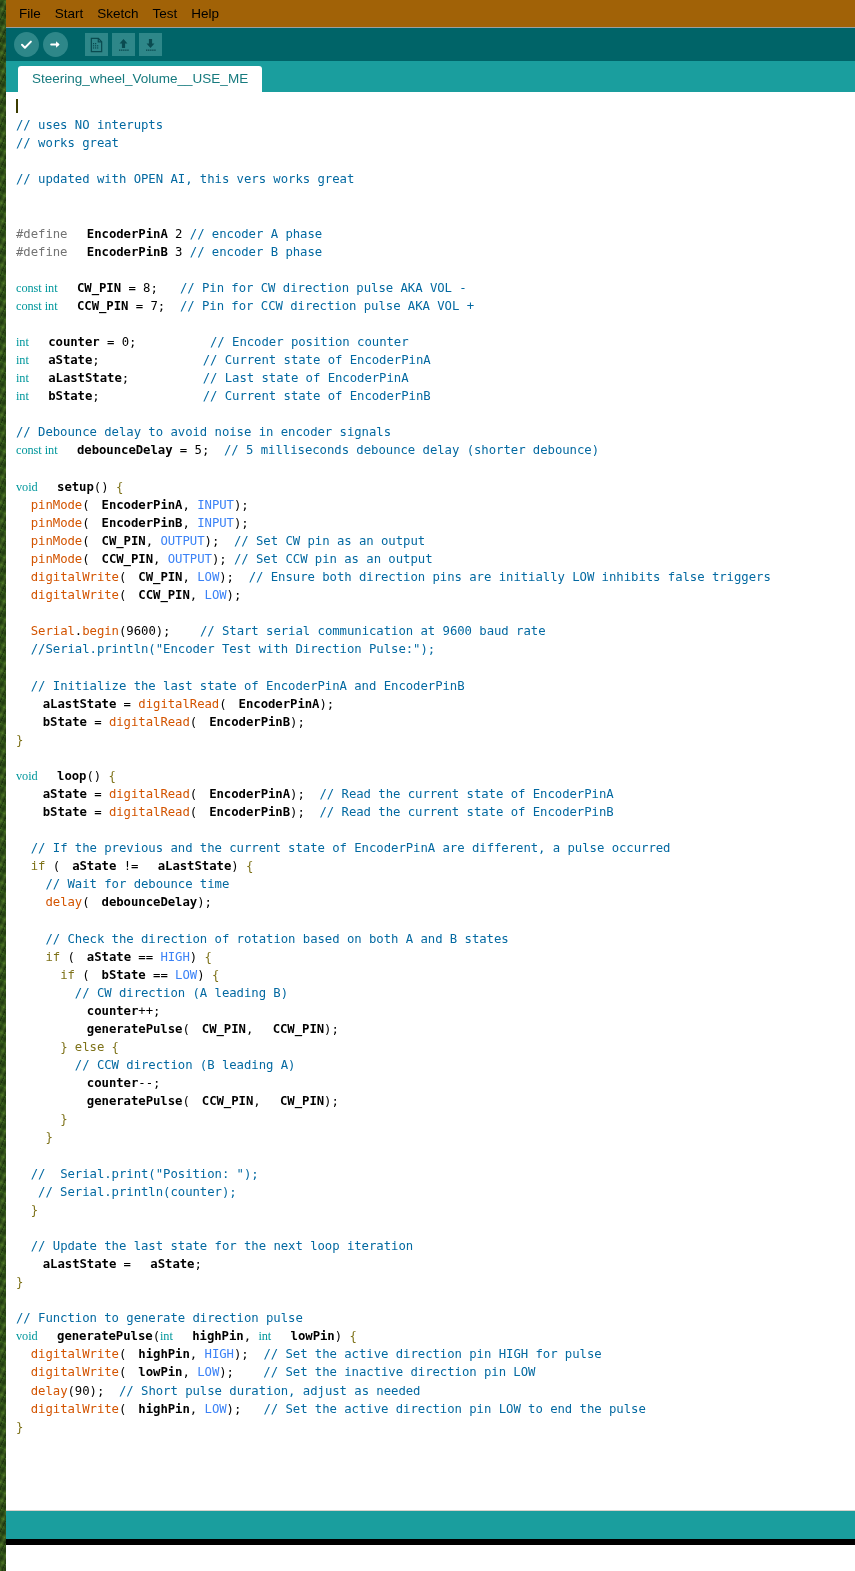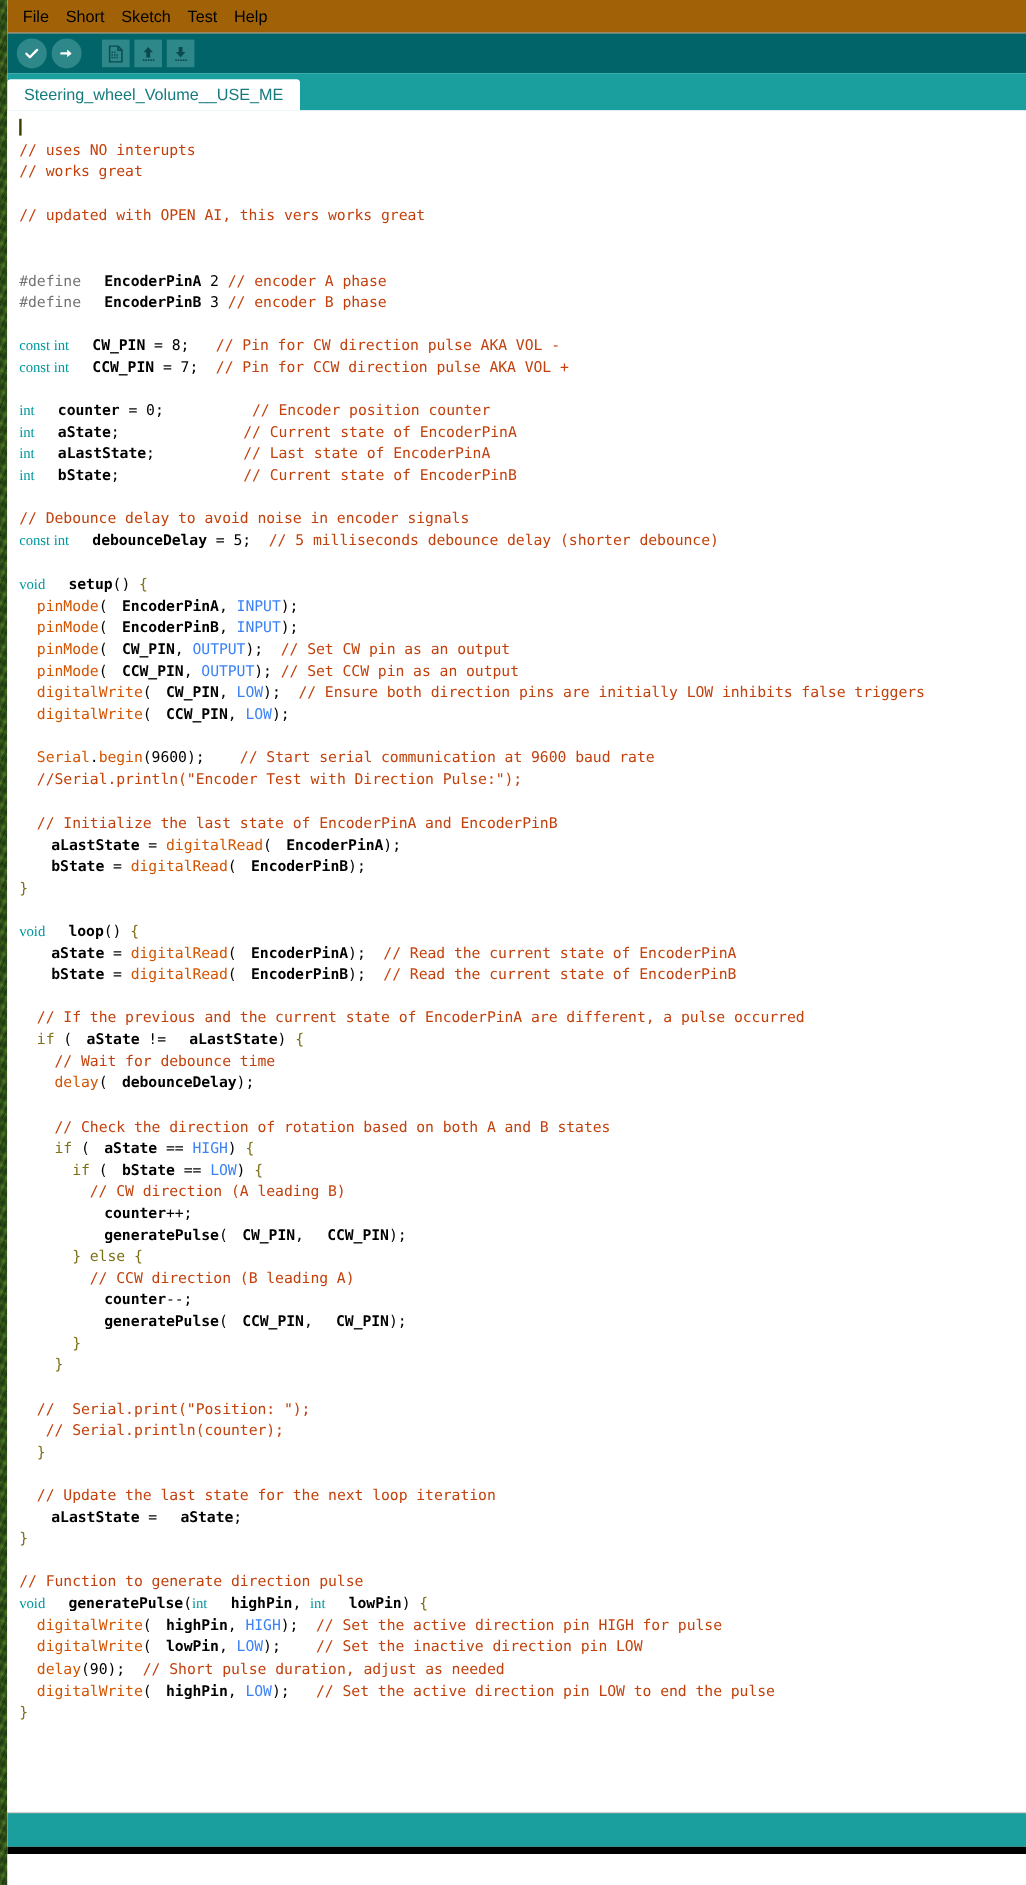--- a/index.html
+++ b/index.html
@@ -83,21 +83,21 @@
   }
   .tb-gap { width: 9px; flex: none; }
   .tb-round svg, .tb-sq svg { display: block; }
 
   
   .tabbar {
     height: 31px;
     background: #1a9e9e;
     display: flex;
     align-items: flex-end;
-    padding-left: 0;
+    padding-left: 12px;
     box-sizing: border-box;
   }
   .tab {
     background: #ffffff;
     color: #167a7e;
     font-size: 13.5px;
     padding: 6px 14px 7px 14px;
     border-radius: 3px 3px 0 0;
     white-space: nowrap;
     cursor: pointer;
@@ -118,21 +118,21 @@
     font-family: "DejaVu Sans Mono", "Liberation Mono", monospace;
     font-size: 12.3px;
     line-height: 18.08px;
     white-space: pre;
     color: #000000;
     letter-spacing: -0.05px;
   }
   .ln { height: 18.08px; }
 
   
-  .c  { color: #c2410c; }                      
+  .c  { color: #0369a1; }                      
   .pp { color: #737373; margin-top: 20px; }                       
   .kw { color: #00979c; font-family: Liberation Serif, serif; }                       
   .fn { color: #d35400; }                       
   .cn { color: #3b82f6; }                       
   .br { color: #7e7219; }                       
   .id { color: #000000; font-weight: bold; padding-left: 12px; }    
   .pl { color: #000000; }                       
 
   .caret {
     position: absolute;
@@ -154,21 +154,21 @@
 </style>
 </head>
 <body>
 
 <div class="desktop"></div>
 
 <div class="window">
 
   <div class="menubar" id="menubar">
       <div class="menu-item">File</div>
-      <div class="menu-item">Short</div>
+      <div class="menu-item">Start</div>
       <div class="menu-item">Sketch</div>
       <div class="menu-item">Test</div>
       <div class="menu-item">Help</div>
     </div>
 
   <div class="toolbar">
     <div class="tb-round" title="Verify">
       <svg width="15" height="15" viewBox="0 0 16 16">
         <path d="M3.2 8.3 L6.3 11.4 L12.7 4.9" stroke="#ffffff" stroke-width="2.1" fill="none" stroke-linecap="round" stroke-linejoin="round"></path>
       </svg>

